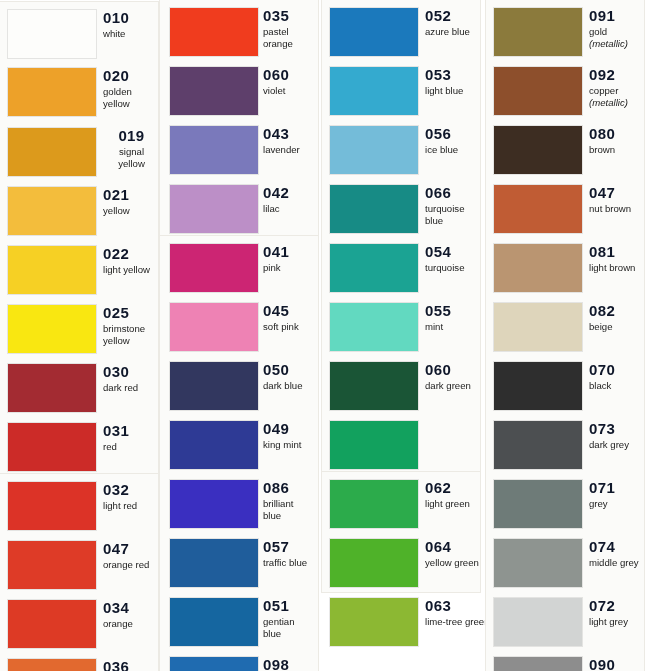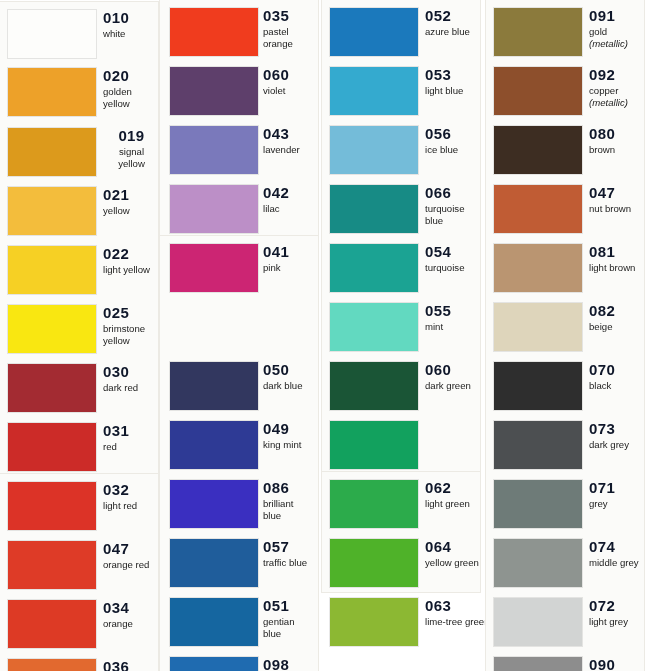--- a/index.html
+++ b/index.html
@@ -201,20 +201,27 @@
           <div class="nm">lilac</div>
         </div>
       </div>
       <div class="row" style="top: 240px;">
         <div class="sw" style="background: rgb(204, 37, 115);"></div>
         <div class="meta">
           <div class="code">041</div>
           <div class="nm">pink</div>
         </div>
       </div>
+      <div class="row" style="top: 299px;">
+        <div class="sw" style="background: rgb(238, 130, 180);"></div>
+        <div class="meta">
+          <div class="code">045</div>
+          <div class="nm">soft pink</div>
+        </div>
+      </div>
       <div class="row" style="top: 358px;">
         <div class="sw" style="background: rgb(50, 55, 95);"></div>
         <div class="meta">
           <div class="code">050</div>
           <div class="nm">dark blue</div>
         </div>
       </div>
       <div class="row" style="top: 417px;">
         <div class="sw" style="background: rgb(46, 58, 149);"></div>
         <div class="meta">

